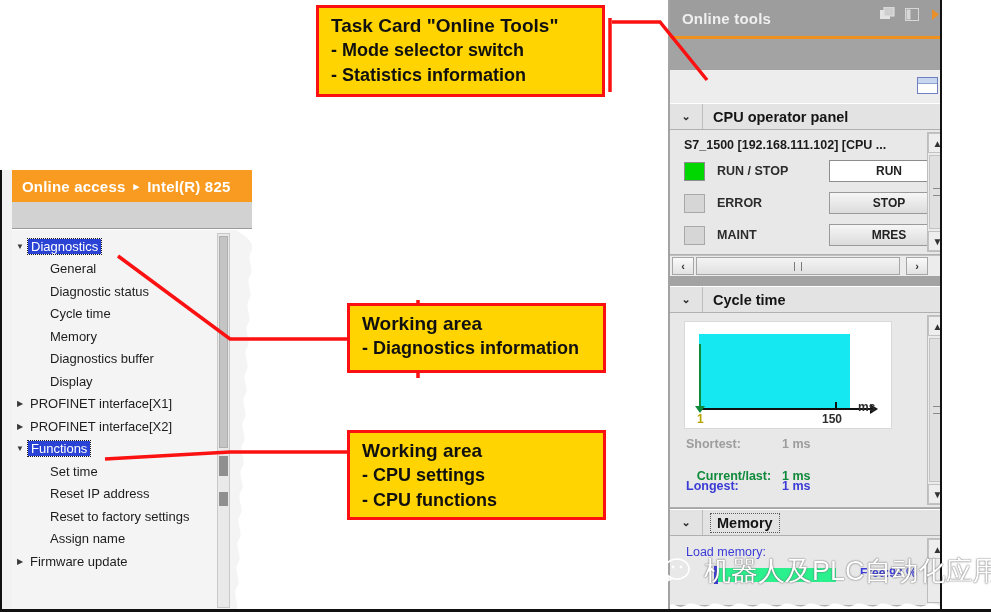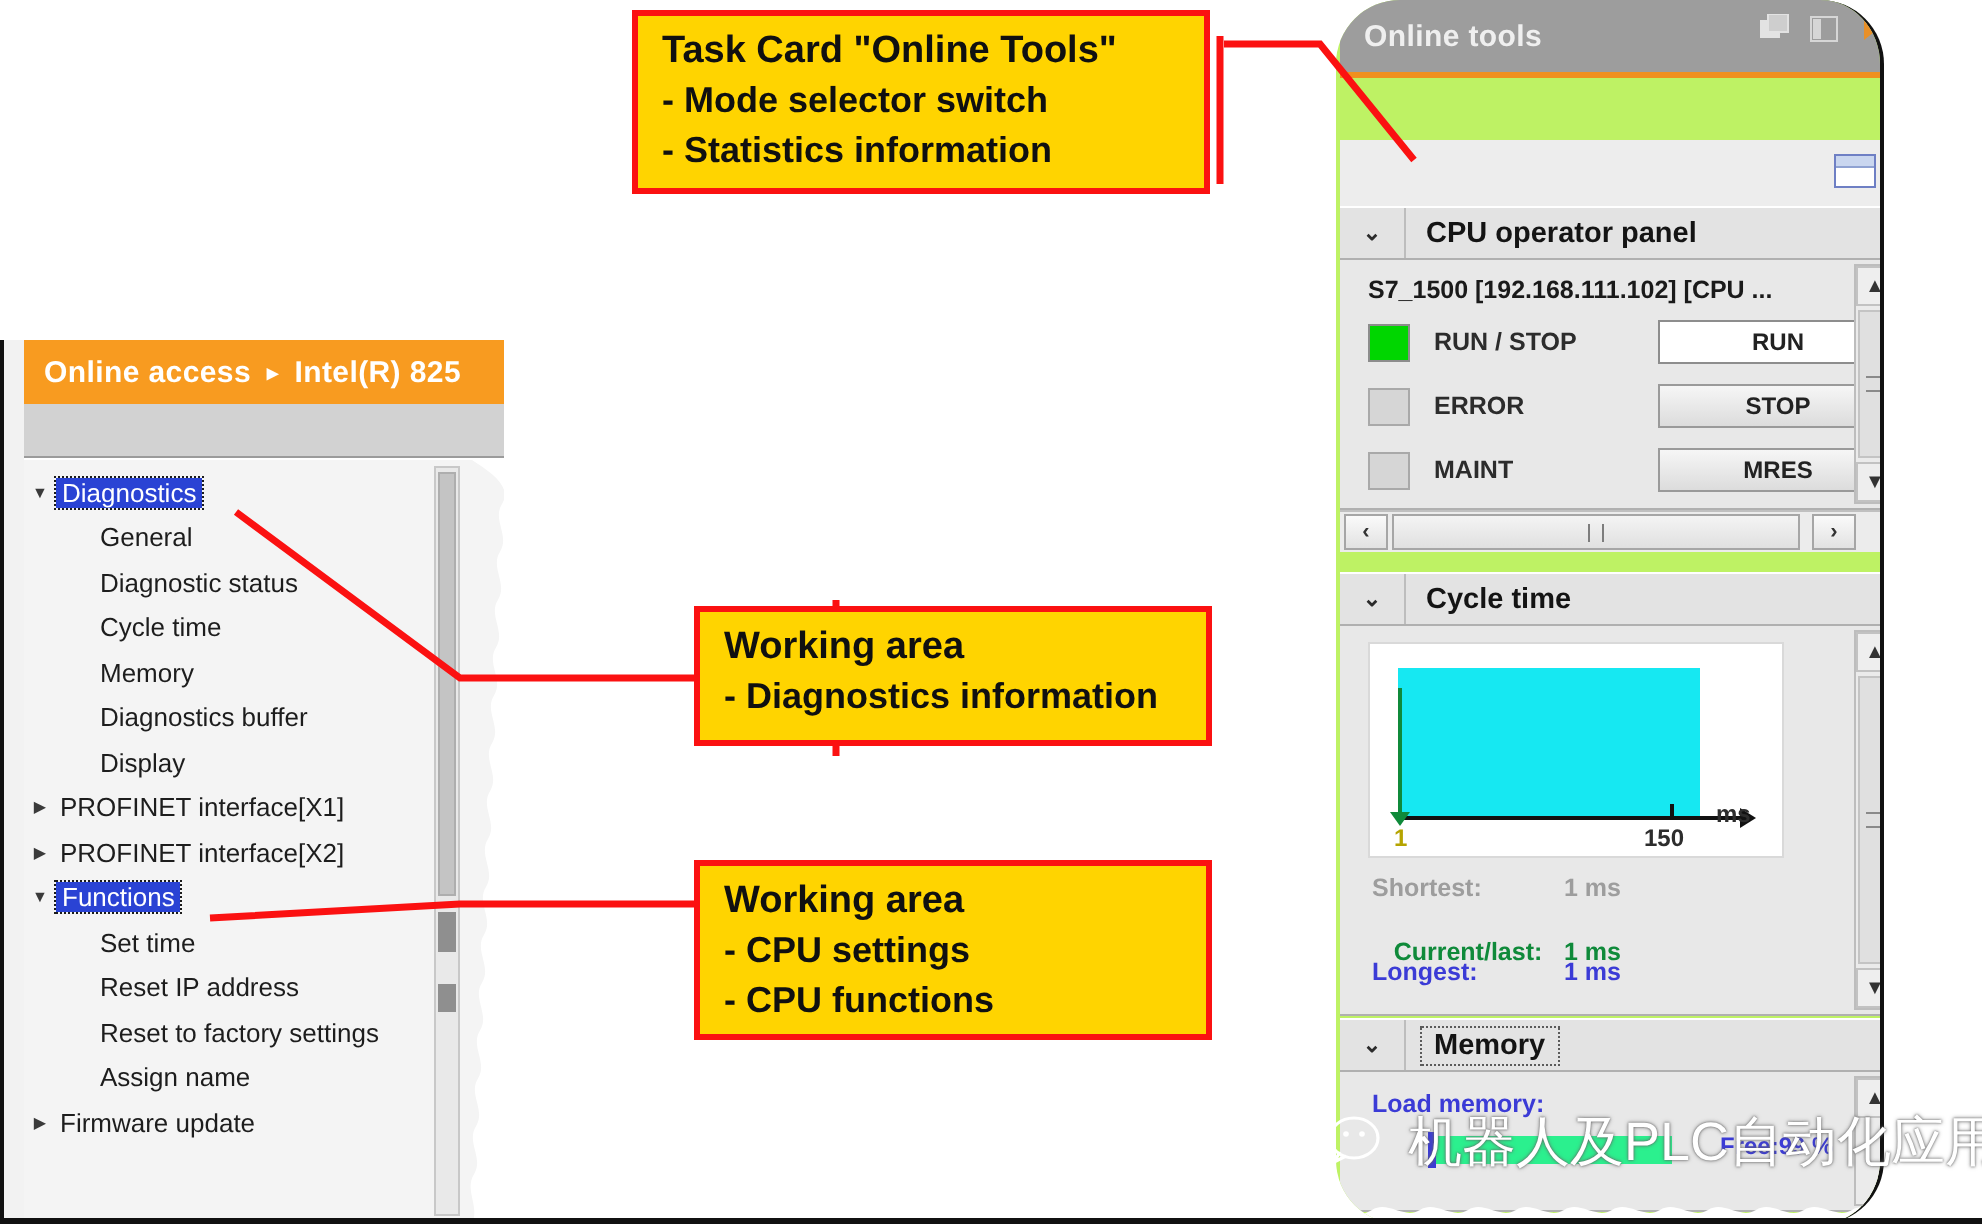--- a/index.html
+++ b/index.html
@@ -66,22 +66,22 @@
     background:#8f8f8f;
   }
   .tree-thumb3{
     position:absolute;left:1px;right:1px;top:258px;height:14px;
     background:#8f8f8f;
   }
 
   
   .right-panel{
     position:absolute;left:668px;top:0;width:274px;height:612px;
-    background:#bef264;border-right:2px solid #111;
-    box-sizing:border-box;overflow:hidden;border-radius:32px;
+    background:#a3a3a3;border-right:2px solid #111;
+    box-sizing:border-box;overflow:hidden;
   }
   .rp-title{
     position:absolute;left:2px;top:0;width:280px;height:36px;
     background:#9d9d9d;display:flex;align-items:center;
     padding-left:12px;box-sizing:border-box;
   }
   .rp-title .t{
     color:#efefef;font-size:15px;font-weight:bold;letter-spacing:.2px;
   }
   .rp-title-icons{
@@ -218,21 +218,21 @@
 
   .ct-row{position:absolute;left:16px;width:196px;display:flex;font-size:12.5px;font-weight:bold;}
   .ct-row .k{width:96px;}
   .ct-row .v{}
   .ct-short{color:#9d9d9d;}
   .ct-cur{color:#0f8a3a;}
   .ct-long{color:#3b3bd6;}
 
   
   .mem-lbl{
-    position:absolute;left:16px;top:9px;font-size:12.5px;font-weight:bold;color:#3b3bd6;
+    position:absolute;left:16px;top:9px;font-size:12.5px;font-weight:normal;color:#3b3bd6;
   }
   .mem-bar-bg{
     position:absolute;left:48px;top:32px;width:118px;height:14px;background:#2bf08e;
   }
   .mem-bar-tick{
     position:absolute;left:44px;top:30px;width:4px;height:18px;background:#3b3bd6;
   }
   .mem-free{
     position:absolute;left:190px;top:30px;font-size:12px;font-weight:bold;color:#3b3bd6;
   }

